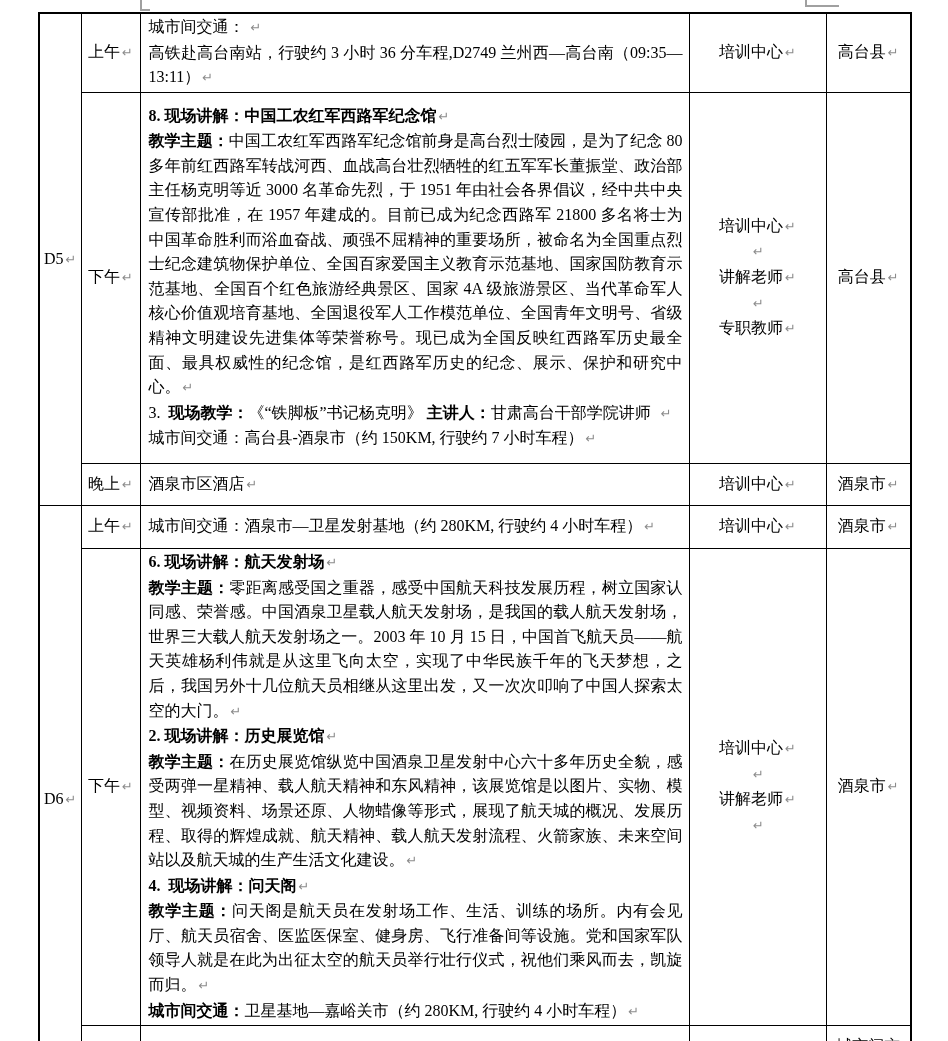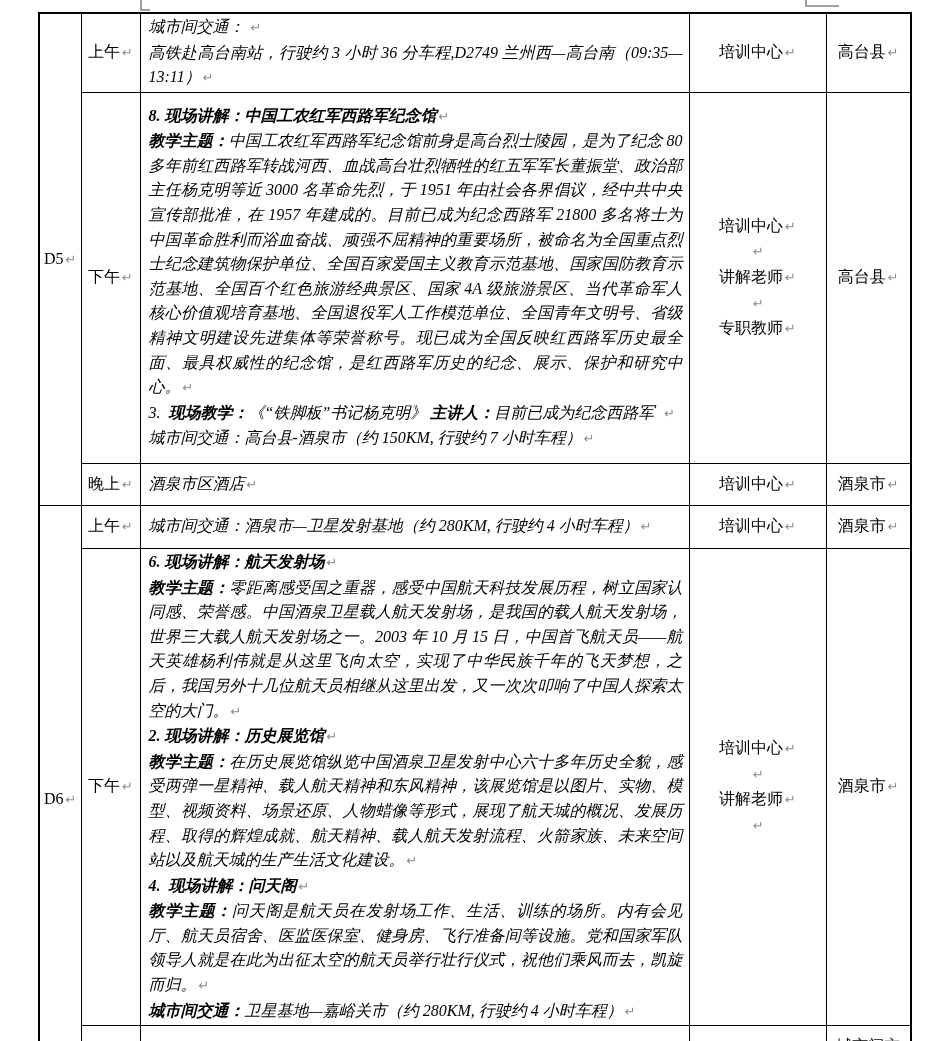--- a/index.html
+++ b/index.html
@@ -15,21 +15,21 @@
   }
   td{
     border:1.5px solid #000;
     vertical-align:middle;
     overflow:hidden;
     font-size:16px;
   }
   td.c{text-align:center;padding:8px 2px;}
   td.content{padding:1px 6px 1px 8px;}
   .para{line-height:24.6px;white-space:pre-wrap;}
-  td.content .para{text-align:justify;text-justify:inter-ideograph;font-style:italic;}
+  td.content .para{text-align:justify;text-justify:inter-ideograph;}
   td.c .para{text-align:center;}
   .b{font-weight:700;}
   .pm{
     color:#8c8c8c;
     font-family:"DejaVu Sans",sans-serif;
     font-size:13px;
     padding-left:2px;
   }
   
   .top-mark{position:absolute;border-left:2px solid #a0a0a0;border-bottom:2px solid #a0a0a0;}
@@ -69,21 +69,21 @@
           <div class="para"><span>高台县</span><span class="pm">↵</span></div>
         </td>
     </tr>
     <tr style="height:371px">
       <td class="c">
           <div class="para"><span>下午</span><span class="pm">↵</span></div>
         </td>
       <td class="content">
           <div class="para"><span class="b">8. 现场讲解：中国工农红军西路军纪念馆</span><span class="pm">↵</span></div>
           <div class="para"><span class="b">教学主题：</span><span>中国工农红军西路军纪念馆前身是高台烈士陵园，是为了纪念 80 多年前红西路军转战河西、血战高台壮烈牺牲的红五军军长董振堂、政治部主任杨克明等近 3000 名革命先烈，于 1951 年由社会各界倡议，经中共中央宣传部批准，在 1957 年建成的。目前已成为纪念西路军 21800 多名将士为中国革命胜利而浴血奋战、顽强不屈精神的重要场所，被命名为全国重点烈士纪念建筑物保护单位、全国百家爱国主义教育示范基地、国家国防教育示范基地、全国百个红色旅游经典景区、国家 4A 级旅游景区、当代革命军人核心价值观培育基地、全国退役军人工作模范单位、全国青年文明号、省级精神文明建设先进集体等荣誉称号。现已成为全国反映红西路军历史最全面、最具权威性的纪念馆，是红西路军历史的纪念、展示、保护和研究中心。</span><span class="pm">↵</span></div>
-          <div class="para"><span>3.  </span><span class="b">现场教学：</span><span>《“铁脚板”书记杨克明》 </span><span class="b">主讲人：</span><span>目前已成为纪念西路军  </span><span class="pm">↵</span></div>
+          <div class="para"><span>3.  </span><span class="b">现场教学：</span><span>《“铁脚板”书记杨克明》 </span><span class="b">主讲人：</span><span>甘肃高台干部学院讲师  </span><span class="pm">↵</span></div>
           <div class="para"><span>城市间交通：高台县-酒泉市（约 150KM, 行驶约 7 小时车程）</span><span class="pm">↵</span></div>
         </td>
       <td class="c">
           <div class="para"><span>培训中心</span><span class="pm">↵</span></div>
           <div class="para"><span class="pm">↵</span></div>
           <div class="para"><span>讲解老师</span><span class="pm">↵</span></div>
           <div class="para"><span class="pm">↵</span></div>
           <div class="para"><span>专职教师</span><span class="pm">↵</span></div>
         </td>
       <td class="c">

